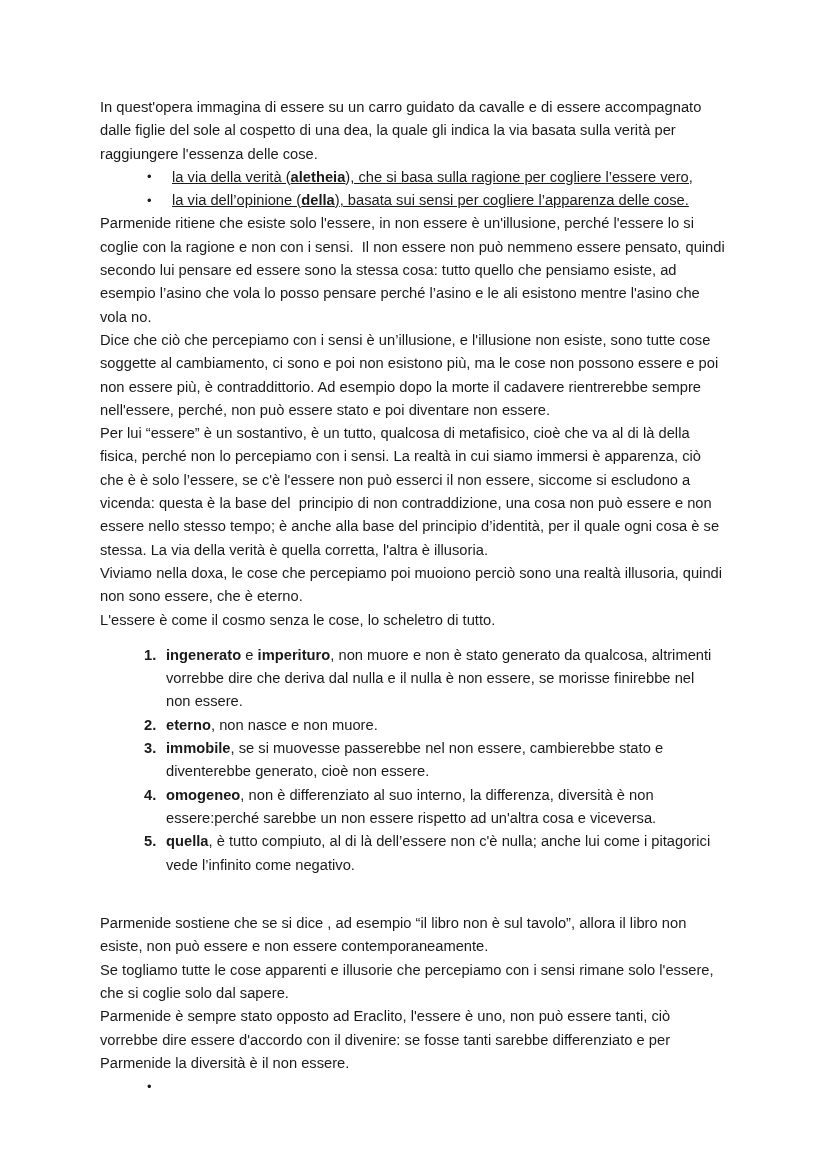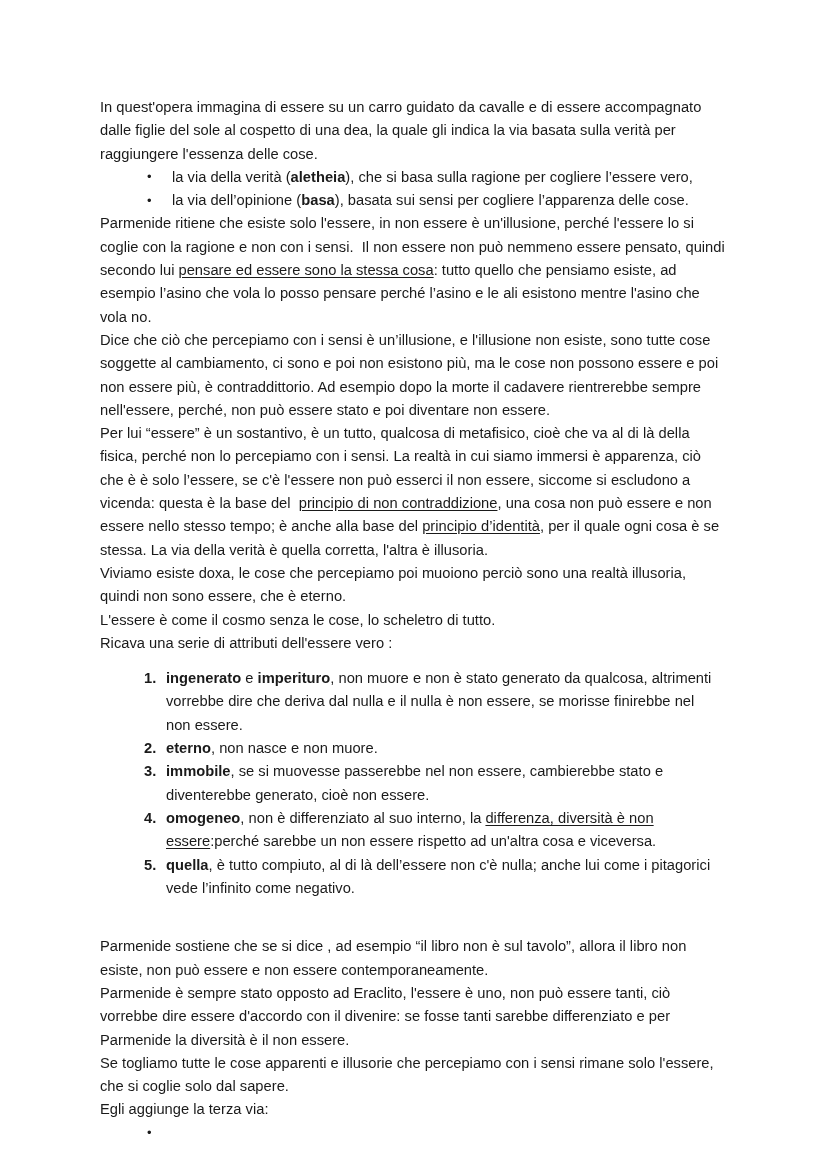--- a/index.html
+++ b/index.html
@@ -32,20 +32,21 @@
   }
   p.para {
     margin: 0;
     padding: 0;
     white-space: pre-wrap;
   }
   ul.bullets {
     margin: 0;
     padding: 0 0 0 47px;
     list-style: none;
+    text-decoration: underline;
   }
   ul.bullets > li {
     position: relative;
     margin: 0;
     padding: 0 0 0 25px;
   }
   ul.bullets > li::before {
     content: "\2022";
     position: absolute;
     left: 0px;
@@ -66,48 +67,46 @@
     counter-increment: attr-counter;
   }
   ol.numbers > li::before {
     content: counter(attr-counter) ".";
     position: absolute;
     left: 0px;
     top: 0;
     font-weight: bold;
   }
   b, .b { font-weight: bold; }
-  u, .u { text-decoration: underline; text-underline-offset: 1.5px; }
+  u, .u { text-underline-offset: 1.5px; }
   .spacer { height: 23.3px; }
 </style>
 </head>
 <body>
 
 <div class="page">
   <div class="doc-body" id="doc-body">
       <p class="para" id="para-opera"><span>In quest'opera immagina di essere su un carro guidato da cavalle e di essere accompagnato dalle figlie del sole al cospetto di una dea, la quale gli indica la via basata sulla verità per raggiungere l'essenza delle cose.</span></p>
       <ul class="bullets" id="list-due-vie">
         <li><span>la via della verità (</span><span class="b">aletheia</span><span>), che si basa sulla ragione per cogliere l’essere vero,</span></li>
-        <li><span>la via dell’opinione (</span><span class="b">basa</span><span>), basata sui sensi per cogliere l’apparenza delle cose.</span></li>
+        <li><span>la via dell’opinione (</span><span class="b">della</span><span>), basata sui sensi per cogliere l’apparenza delle cose.</span></li>
       </ul>
       <p class="para" id="para-ritiene"><span>Parmenide ritiene che esiste solo l'essere, in non essere è un'illusione, perché l'essere lo si coglie con la ragione e non con i sensi.  Il non essere non può nemmeno essere pensato, quindi secondo lui </span><span class="u">pensare ed essere sono la stessa cosa</span><span>: tutto quello che pensiamo esiste, ad esempio l’asino che vola lo posso pensare perché l’asino e le ali esistono mentre l'asino che vola no.</span></p>
       <p class="para" id="para-illusione"><span>Dice che ciò che percepiamo con i sensi è un’illusione, e l'illusione non esiste, sono tutte cose soggette al cambiamento, ci sono e poi non esistono più, ma le cose non possono essere e poi non essere più, è contraddittorio. Ad esempio dopo la morte il cadavere rientrerebbe sempre nell'essere, perché, non può essere stato e poi diventare non essere.</span></p>
       <p class="para" id="para-sostantivo"><span>Per lui “essere” è un sostantivo, è un tutto, qualcosa di metafisico, cioè che va al di là della fisica, perché non lo percepiamo con i sensi. La realtà in cui siamo immersi è apparenza, ciò che è è solo l’essere, se c'è l'essere non può esserci il non essere, siccome si escludono a vicenda: questa è la base del  </span><span class="u">principio di non contraddizione</span><span>, una cosa non può essere e non essere nello stesso tempo; è anche alla base del </span><span class="u">principio d’identità</span><span>, per il quale ogni cosa è se stessa. La via della verità è quella corretta, l'altra è illusoria.</span></p>
-      <p class="para" id="para-doxa-viviamo"><span>Viviamo esiste doxa, le cose che percepiamo poi muoiono perciò sono una realtà illusoria, quindi non sono essere, che è eterno.</span></p>
+      <p class="para" id="para-doxa-viviamo"><span>Viviamo nella doxa, le cose che percepiamo poi muoiono perciò sono una realtà illusoria, quindi non sono essere, che è eterno.</span></p>
       <p class="para" id="para-cosmo"><span>L'essere è come il cosmo senza le cose, lo scheletro di tutto.</span></p>
-      <p class="para" id="para-ricava"><span>Ricava una serie di attributi dell'essere vero :</span></p>
       <ol class="numbers" id="list-attributi">
         <li><span class="b">ingenerato</span><span> e </span><span class="b">imperituro</span><span>, non muore e non è stato generato da qualcosa, altrimenti vorrebbe dire che deriva dal nulla e il nulla è non essere, se morisse finirebbe nel non essere.</span></li>
         <li><span class="b">eterno</span><span>, non nasce e non muore.</span></li>
         <li><span class="b">immobile</span><span>, se si muovesse passerebbe nel non essere, cambierebbe stato e diventerebbe generato, cioè non essere.</span></li>
         <li><span class="b">omogeneo</span><span>, non è differenziato al suo interno, la </span><span class="u">differenza, diversità è non essere</span><span>:perché sarebbe un  non essere rispetto ad un'altra cosa e viceversa.</span></li>
         <li><span class="b">quella</span><span>, è tutto compiuto, al di là dell’essere non c'è nulla; anche lui come i pitagorici vede l’infinito come negativo.</span></li>
       </ol>
       <div class="spacer" id="blank-line"></div>
       <p class="para" id="para-libro"><span>Parmenide sostiene che se si dice , ad esempio “il libro non è sul tavolo”, allora il libro non esiste, non può essere e non essere contemporaneamente.</span></p>
+      <p class="para" id="para-togliamo"><span>Se togliamo tutte le cose apparenti e illusorie che percepiamo con i sensi rimane solo l'essere, che si coglie solo dal sapere.</span></p>
       <p class="para" id="para-eraclito"><span>Parmenide è sempre stato opposto ad Eraclito, l'essere è uno, non può essere tanti, ciò vorrebbe dire essere d'accordo con il divenire: se fosse tanti sarebbe differenziato e per Parmenide la diversità è il non essere.</span></p>
-      <p class="para" id="para-togliamo"><span>Se togliamo tutte le cose apparenti e illusorie che percepiamo con i sensi rimane solo l'essere, che si coglie solo dal sapere.</span></p>
-      <p class="para" id="para-terza-via"><span>Egli aggiunge la terza via:</span></p>
       <ul class="bullets" id="list-terza-via">
         <li></li>
       </ul>
     </div>
 </div>
 
 </body></html>

